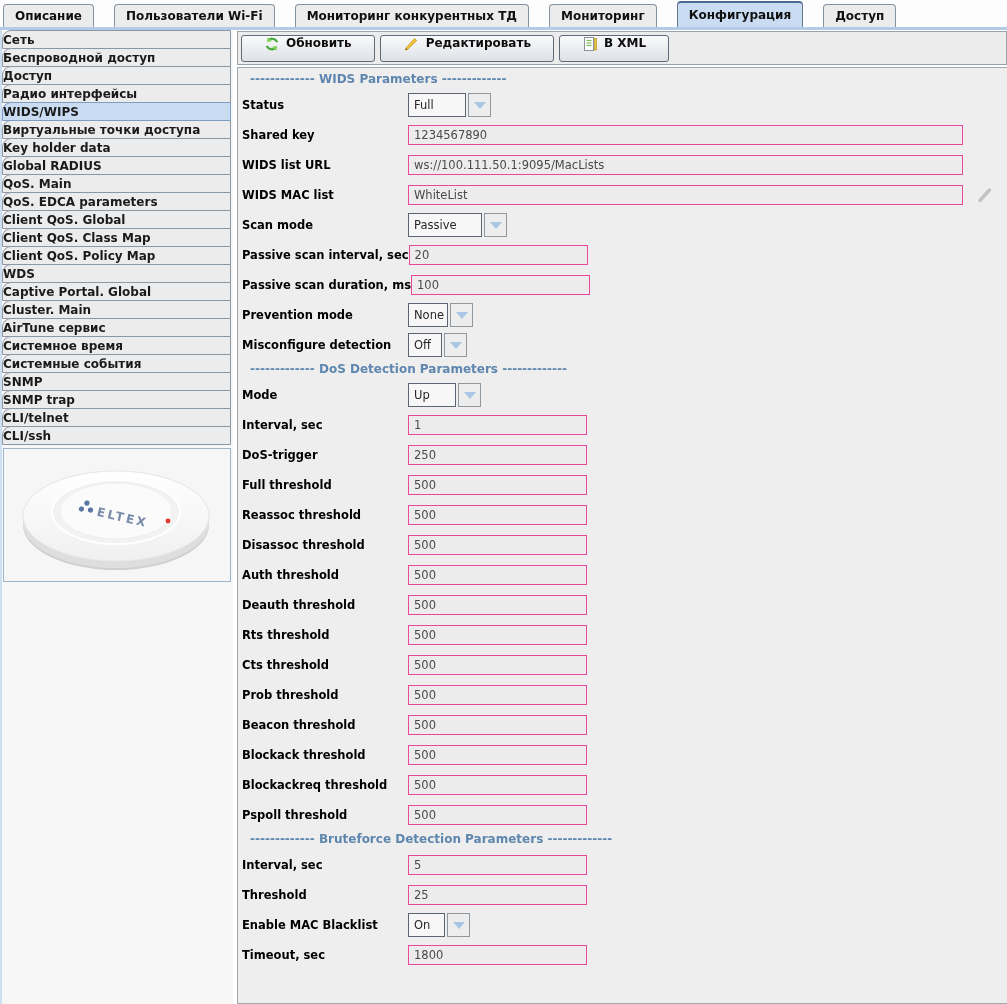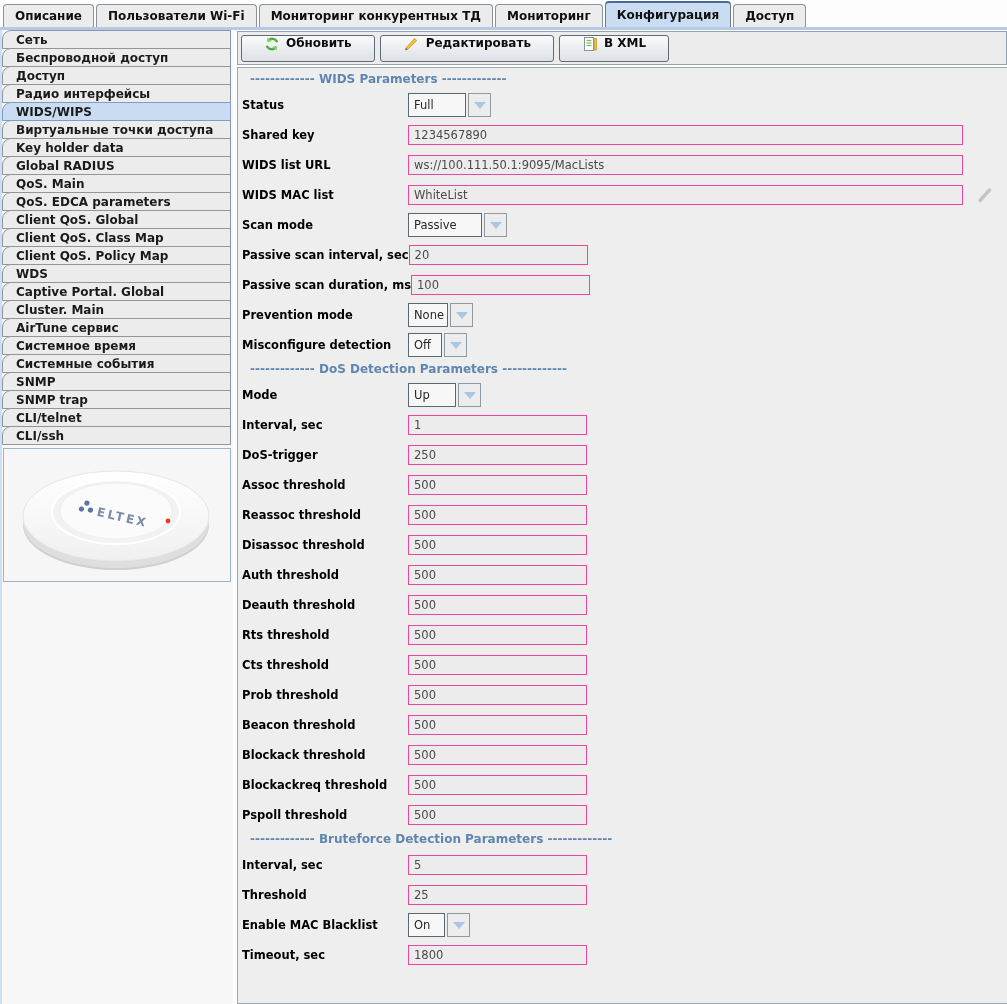--- a/index.html
+++ b/index.html
@@ -1,32 +1,32 @@
 <!DOCTYPE html>
 <html><head>
 <meta charset="utf-8">
 <style>
   html,body{margin:0;padding:0;}
   body{
     width:1007px;height:1004px;position:relative;overflow:hidden;
     background:#ffffff;font-family:"DejaVu Sans","Liberation Sans",sans-serif;
   }
   
-  .tabbar{position:absolute;top:0;left:0;right:0;height:27px;display:flex;align-items:flex-end;padding-left:3px;gap:2px;background:#fdfdfd;}
+  .tabbar{position:absolute;top:0;left:0;right:0;height:27px;display:flex;align-items:flex-end;padding-left:3px;gap:20px;background:#fdfdfd;}
   .tab{box-sizing:border-box;height:23px;display:flex;align-items:center;padding:0 11px;
        background:#ececec;border:1px solid #8793a0;border-bottom:none;border-radius:4px 4px 0 0;
        font-weight:bold;font-size:12px;color:#101010;white-space:nowrap;cursor:default;}
   .tab.active{background:#c9dcf1;height:26px;border-color:#66798e;border-top:2px solid #4a6a94;}
   .tabstrip{position:absolute;top:27px;left:0;right:0;height:3px;background:#b4cbe7;}
   .left-strip{position:absolute;left:0;top:30px;bottom:0;width:2px;background:#cfdff2;}
   
   .sidebar{position:absolute;top:31px;left:2px;width:231px;bottom:0;background:#f7f7f7;}
   .side-item{box-sizing:border-box;width:229px;height:19px;margin-top:-1px;background:#ececec;
              border:1px solid #8b97a3;border-radius:9px 0 0 0;display:flex;align-items:center;
-             padding-left:13px;font-weight:bold;font-size:12px;color:#1a1a1a;position:relative;cursor:default;}
+             font-weight:bold;font-size:12px;color:#1a1a1a;position:relative;cursor:default;}
   .side-item.selected{background:#c9dcf2;border-color:#7d9dc4;z-index:2;}
   .device-panel{box-sizing:border-box;margin:3px 0 0 1px;width:228px;height:134px;
                 border:1px solid #9db4cb;background:#f6f6f6;overflow:hidden;}
   
   .main{position:absolute;left:237px;top:31px;width:770px;bottom:0;}
   .toolbar{box-sizing:border-box;height:34px;border:1px solid #98a2ab;background:#ececec;
            display:flex;align-items:center;padding:0 3px;gap:5px;}
   .btn{display:inline-flex;align-items:flex-start;gap:6px;height:27px;padding:0 22px;
        background:linear-gradient(#f9fafb,#dde1e6);border:1px solid #5f6a74;border-radius:3px;
        font-weight:bold;font-size:12px;color:#0d0d0d;font-family:inherit;cursor:default;}
@@ -238,21 +238,21 @@
       <span class="lbl">Interval, sec</span>
       <input class="tf med" readonly="" value="1" style="">
     </div>
 
     <div class="row">
       <span class="lbl">DoS-trigger</span>
       <input class="tf med" readonly="" value="250" style="">
     </div>
 
     <div class="row">
-      <span class="lbl">Assoc threshold</span>
+      <span class="lbl">Full threshold</span>
       <input class="tf med" readonly="" value="500" style="">
     </div>
 
     <div class="row">
       <span class="lbl">Reassoc threshold</span>
       <input class="tf med" readonly="" value="500" style="">
     </div>
 
     <div class="row">
       <span class="lbl">Disassoc threshold</span>

